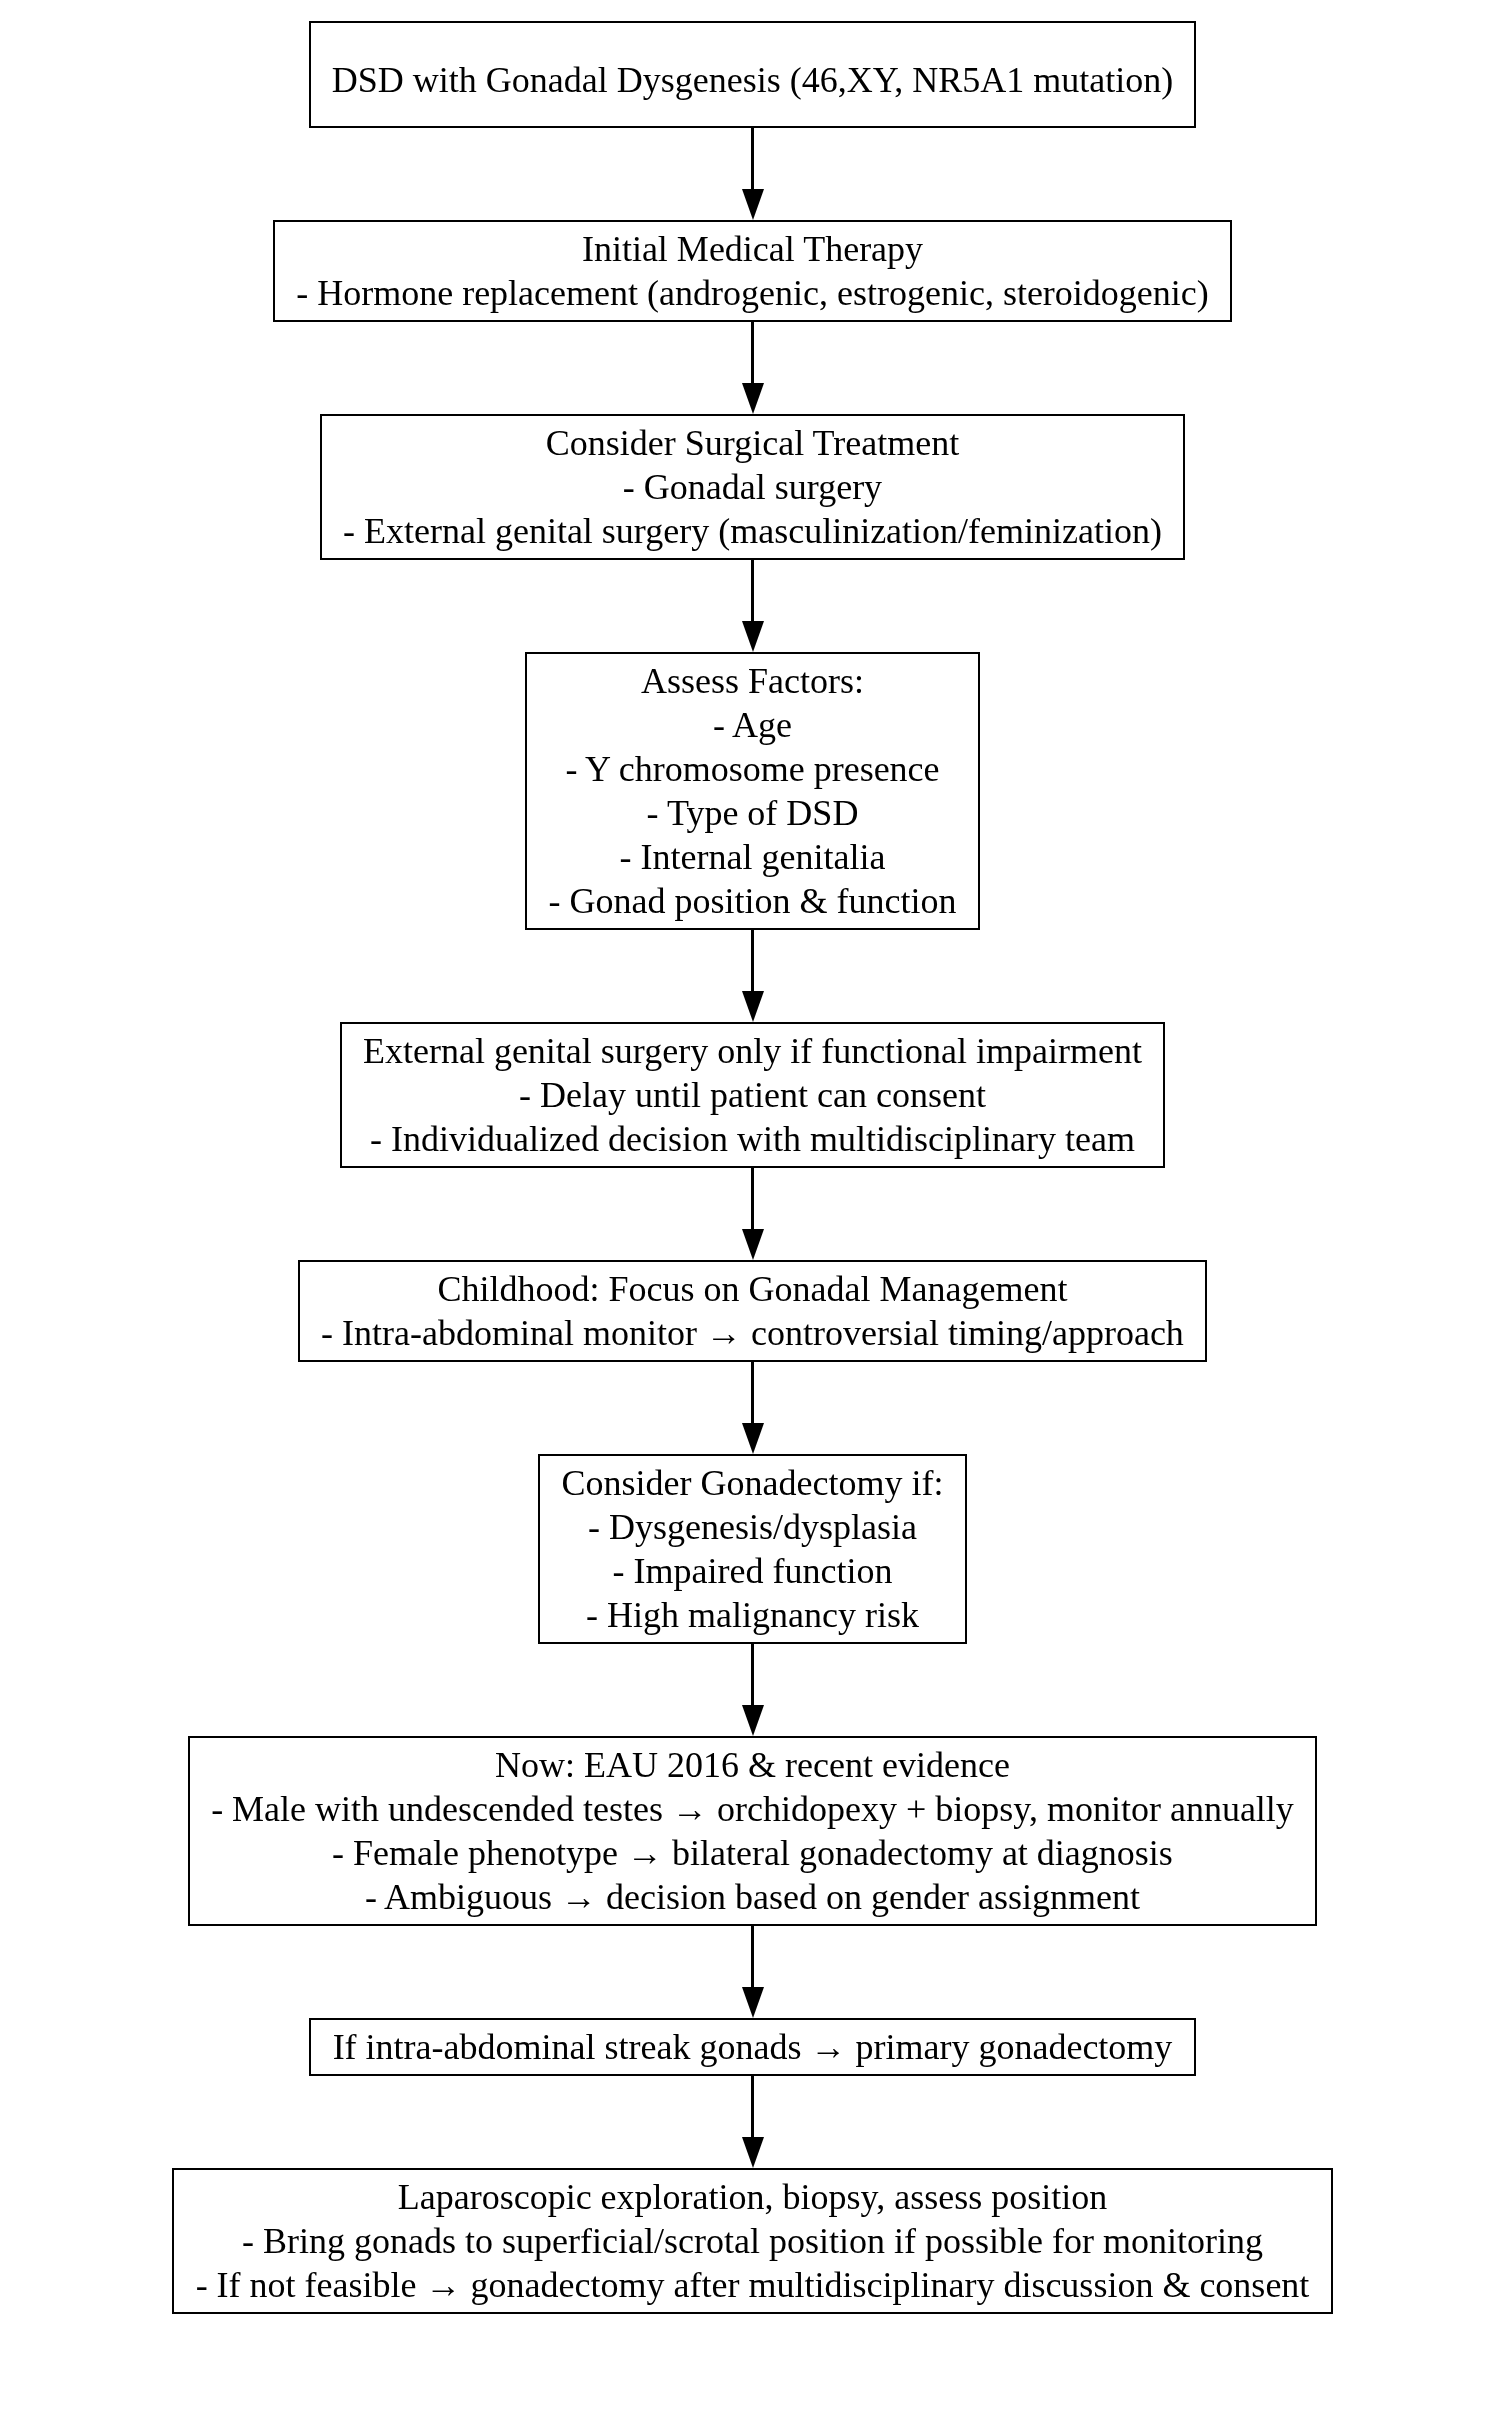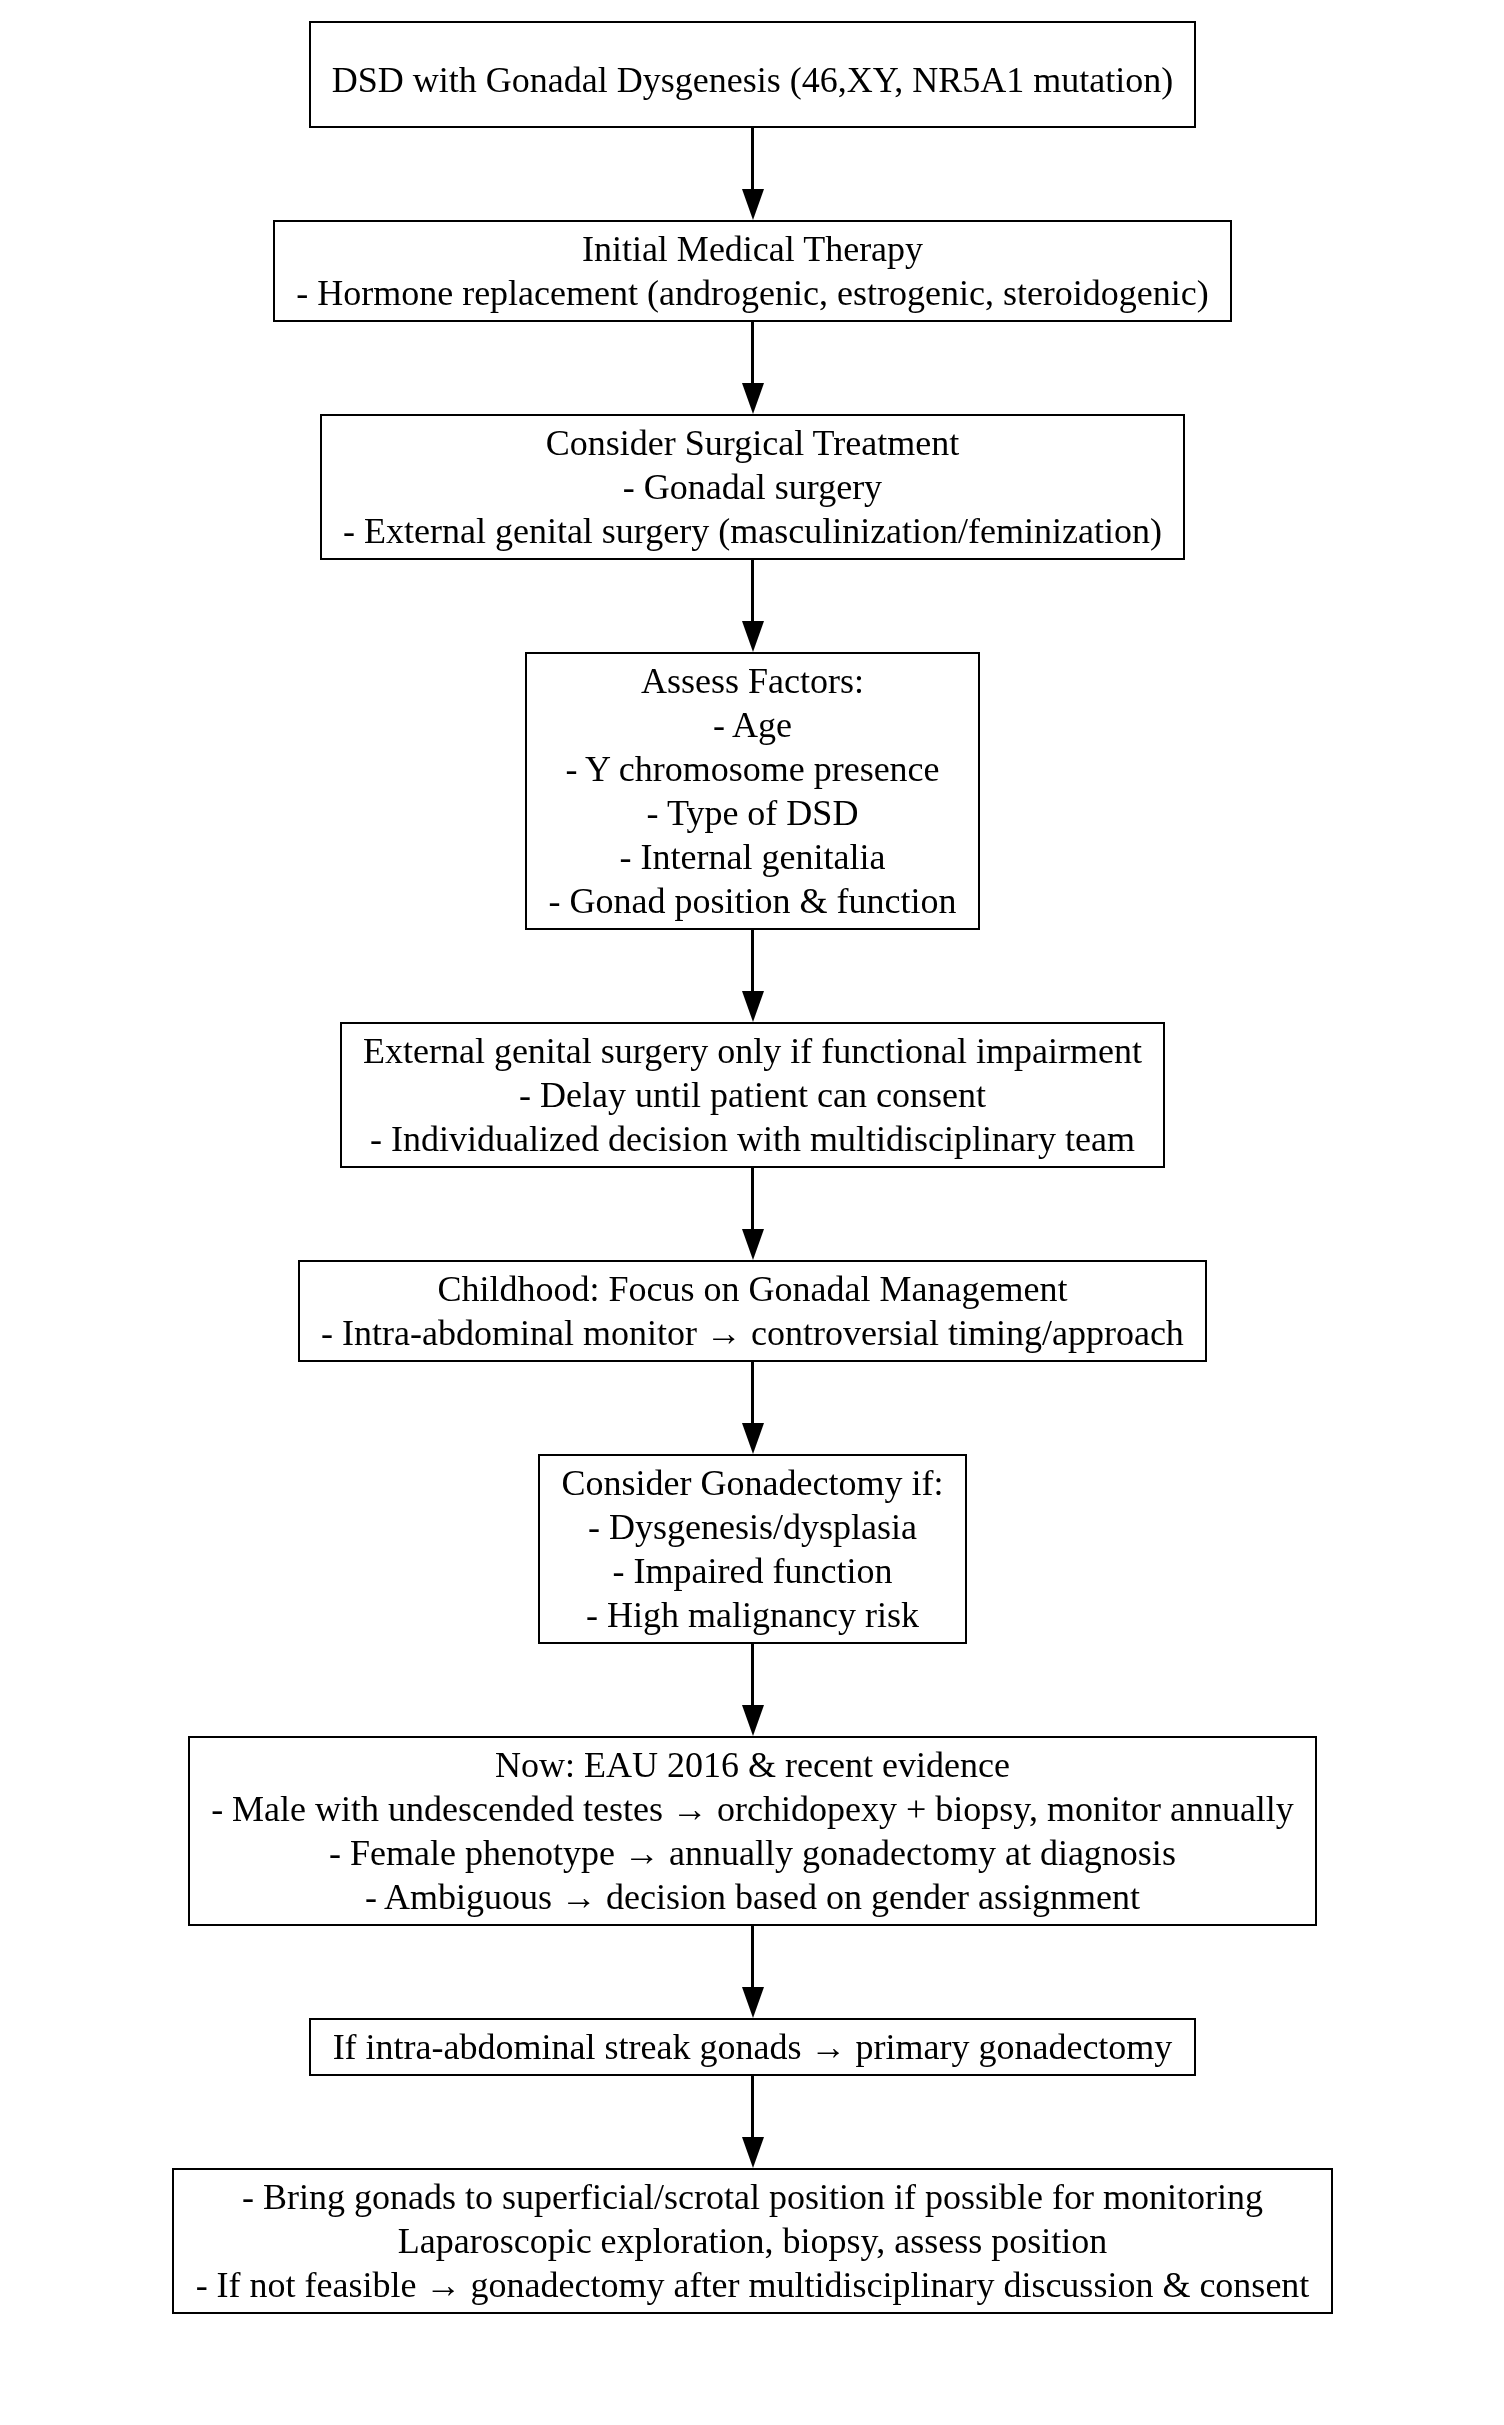--- a/index.html
+++ b/index.html
@@ -138,38 +138,38 @@
   </div>
 
   <div class="connector">
     <div class="stem"></div>
     <div class="arrowhead"></div>
   </div>
 
   <div class="node">
     <div class="line">Now: EAU 2016 &amp; recent evidence</div>
     <div class="line">- Male with undescended testes → orchidopexy + biopsy, monitor annually</div>
-    <div class="line">- Female phenotype → annually gonadectomy at diagnosis</div>
+    <div class="line">- Female phenotype → bilateral gonadectomy at diagnosis</div>
     <div class="line">- Ambiguous → decision based on gender assignment</div>
   </div>
 
   <div class="connector">
     <div class="stem"></div>
     <div class="arrowhead"></div>
   </div>
 
   <div class="node">
     <div class="line">If intra-abdominal streak gonads → primary gonadectomy</div>
   </div>
 
   <div class="connector">
     <div class="stem"></div>
     <div class="arrowhead"></div>
   </div>
 
   <div class="node">
+    <div class="line">Laparoscopic exploration, biopsy, assess position</div>
     <div class="line">- Bring gonads to superficial/scrotal position if possible for monitoring</div>
-    <div class="line">Laparoscopic exploration, biopsy, assess position</div>
     <div class="line">- If not feasible → gonadectomy after multidisciplinary discussion &amp; consent</div>
   </div>
 
 </div>
 
 
 </body></html>

